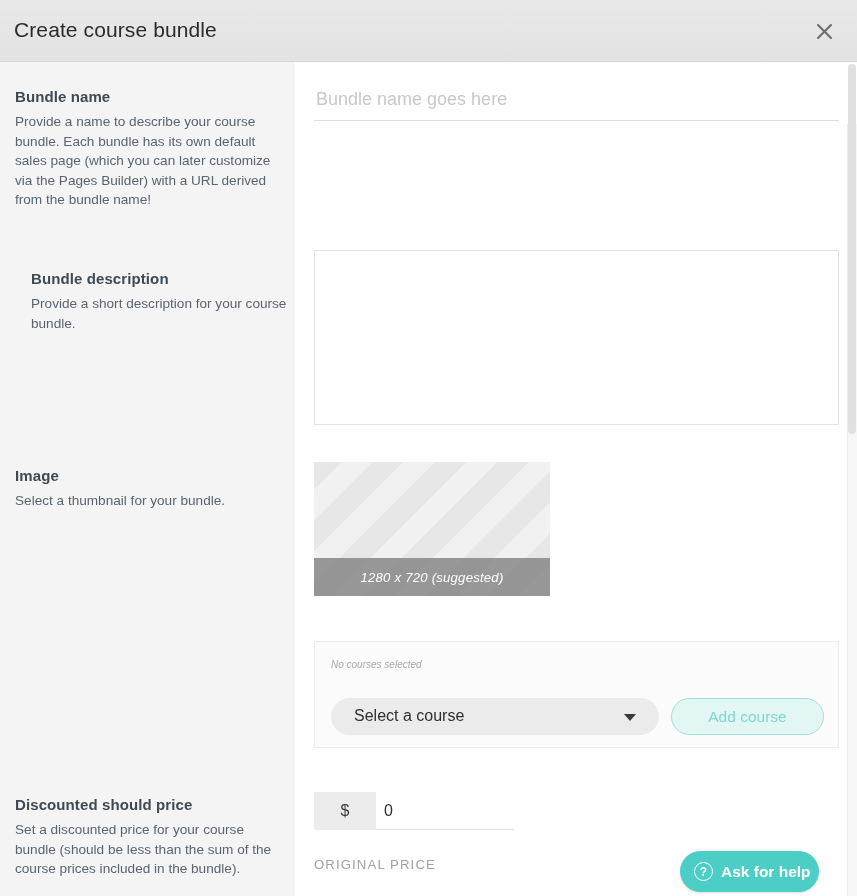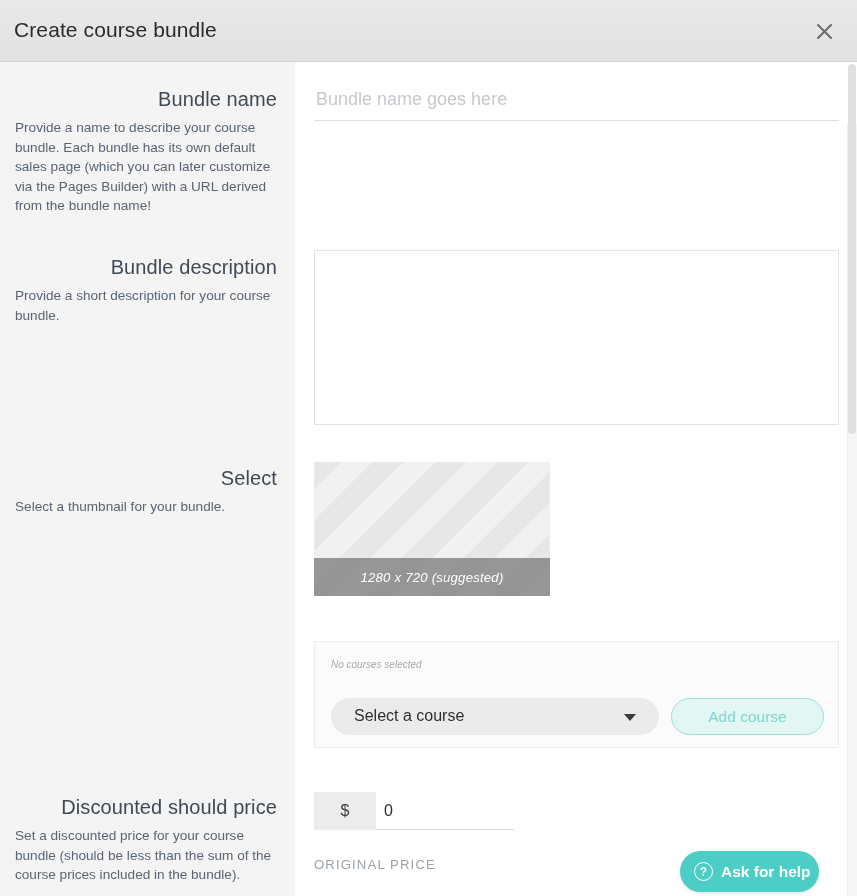--- a/index.html
+++ b/index.html
@@ -80,35 +80,34 @@
     background: #ffffff;
   }
 
   
   .field-label {
     position: absolute;
     left: 15px;
     width: 262px;
   }
   .field-title {
-    font-size: 20px;
+    font-size: 15px;
     color: #3f4a55;
-    font-weight: normal;
+    font-weight: bold;
     margin-bottom: 7px;
     letter-spacing: 0.1px;
-    text-align: right;
   }
   .field-desc {
     font-size: 13.6px;
     color: #5a6571;
     line-height: 19.5px;
   }
 
   #lbl-name      { top: 26px; }
-  #lbl-desc      { top: 194px; }
+  #lbl-desc      { top: 208px; margin-left: 16px; }
   #lbl-image     { top: 405px; }
   #lbl-courses   { top: 575px; }
   #lbl-price     { top: 734px; }
 
   
   .name-input-wrap {
     position: absolute;
     left: 19px;
     top: 23px;
     width: 525px;
@@ -372,21 +371,21 @@
         <div class="field-title">Bundle name</div>
         <div class="field-desc">Provide a name to describe your course bundle. Each bundle has its own default sales page (which you can later customize via the Pages Builder) with a URL derived from the bundle name!</div>
       </div>
 
       <div class="field-label" id="lbl-desc">
         <div class="field-title">Bundle description</div>
         <div class="field-desc">Provide a short description for your course bundle.</div>
       </div>
 
       <div class="field-label" id="lbl-image">
-        <div class="field-title">Select</div>
+        <div class="field-title">Image</div>
         <div class="field-desc">Select a thumbnail for your bundle.</div>
       </div>
 
 
       <div class="field-label" id="lbl-price">
         <div class="field-title">Discounted should price</div>
         <div class="field-desc">Set a discounted price for your course bundle (should be less than the sum of the course prices included in the bundle).</div>
       </div>
 
     </div>

